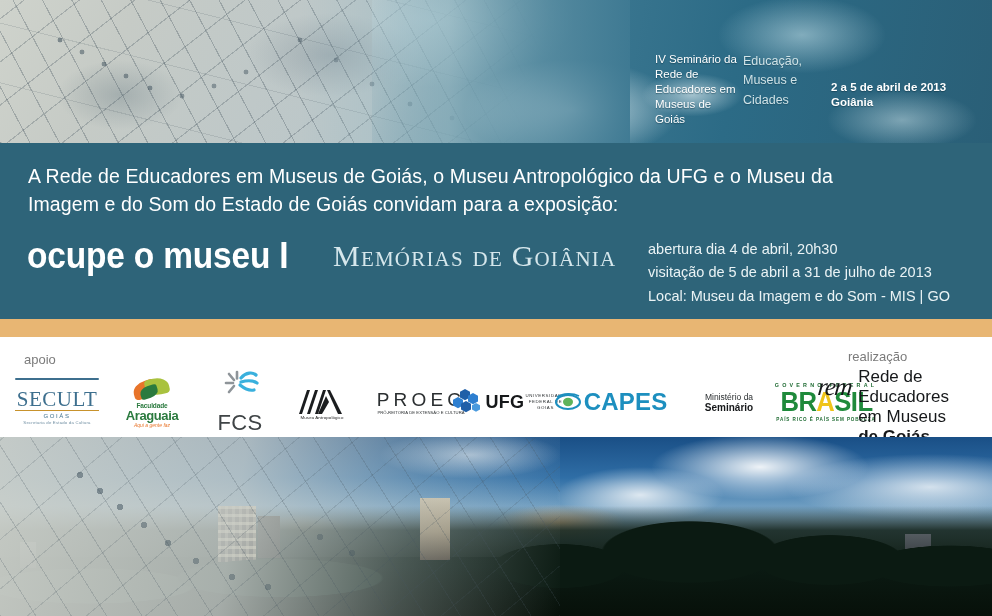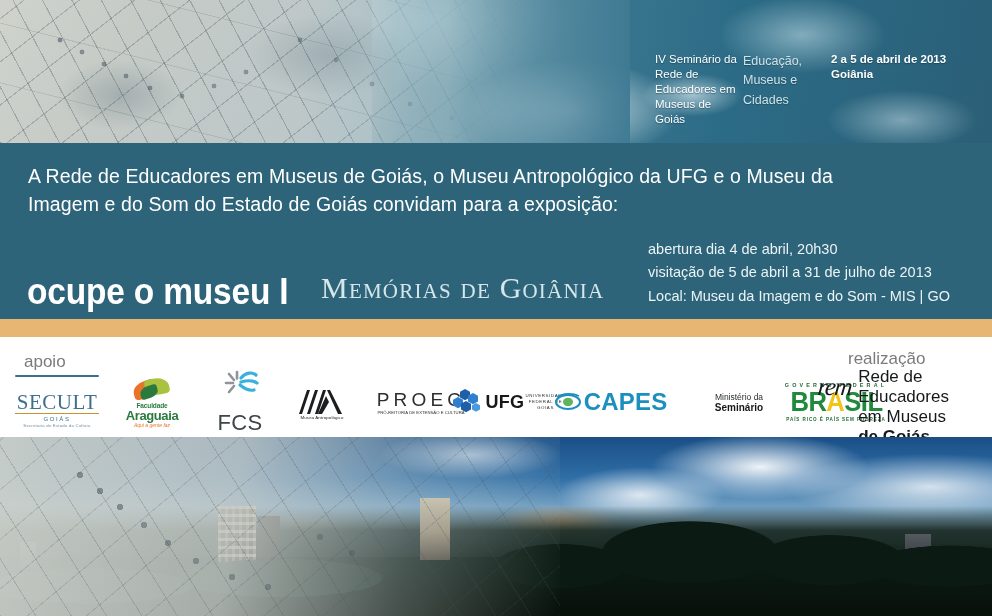--- a/index.html
+++ b/index.html
@@ -78,35 +78,35 @@
   .header-texts{
     position:absolute;left:655px;top:52px;width:330px;height:90px;
     display:flex;gap:0;
   }
   .hdr-col{color:#f2f7f8;line-height:1.30;}
   .hdr-col.c1{width:88px;font-size:11.5px;font-weight:400;color:#ffffff;
               text-shadow:0 1px 1px rgba(0,40,55,.45);}
   .hdr-col.c2{width:88px;font-size:12.5px;font-weight:400;color:#cfe2e6;
               line-height:1.55;text-shadow:0 1px 1px rgba(0,40,55,.35);}
   .hdr-col.c3{width:120px;font-size:11.5px;font-weight:600;color:#ffffff;
-              text-shadow:0 1px 1px rgba(0,40,55,.45);}
+              text-shadow:0 1px 1px rgba(0,40,55,.45);margin-top:28px;}
 
   
   .teal-band{
     position:absolute;left:0;top:143px;width:992px;height:176px;
     background:#2e6479;
   }
   .intro{
     position:absolute;left:28px;top:19px;width:880px;
     color:#ffffff;font-size:19.5px;line-height:1.45;font-weight:400;
     letter-spacing:.1px;
   }
   .title-row{
     position:absolute;left:27px;top:92px;
-    display:flex;align-items:flex-start;gap:13px;margin-top:36px;
+    display:flex;align-items:center;gap:25px;
   }
   .t-main{
     font-family:"Liberation Sans Narrow","Liberation Sans",sans-serif;
     font-weight:700;font-size:36px;color:#ffffff;letter-spacing:-0.2px;
     transform:scaleX(.93);transform-origin:left center;
     white-space:nowrap;
   }
   .t-sub{
     font-family:"Liberation Serif","DejaVu Serif",serif;
     font-size:30px;color:#d6e7ec;font-variant:small-caps;
@@ -123,37 +123,37 @@
     position:absolute;left:0;top:319px;width:992px;height:18px;
     background:#e8b673;
   }
 
   
   .logo-strip{
     position:absolute;left:0;top:337px;width:992px;height:100px;
     background:#ffffff;
   }
   .kicker{
-    position:absolute;font-size:17px;color:#7b7b7b;font-weight:400;
+    position:absolute;font-size:13px;color:#7b7b7b;font-weight:400;
   }
   .kicker.apoio{left:24px;top:15px;}
   .kicker.realizacao{left:848px;top:12px;}
 
   .logos{
     position:absolute;left:14px;top:36px;height:58px;
     display:flex;align-items:center;gap:0;
   }
   .logo{position:relative;display:flex;align-items:center;justify-content:center;}
 
   
   .l-secult{width:86px;flex-direction:column;gap:1px;}
   .secult-word{
     font-family:"Liberation Serif","DejaVu Serif",serif;
     font-size:21px;color:#3d6f8e;letter-spacing:.5px;font-weight:400;
-    position:relative;padding:14px 4px 0;
+    position:relative;padding:8px 4px 0;
   }
   .secult-word::before{
     content:"";position:absolute;left:2px;right:2px;top:-1px;height:2px;
     background:#3d6f8e;border-radius:1px;
   }
   .secult-word::after{
     content:"";position:absolute;left:2px;right:2px;bottom:1px;height:1.5px;
     background:#c8922c;
   }
   .secult-sub1{font-size:6px;color:#3d6f8e;letter-spacing:1.6px;}
@@ -210,21 +210,21 @@
   .ufg-mark{width:36px;height:26px;}
   .ufg-word{font-size:18px;font-weight:700;color:#16181a;letter-spacing:.3px;line-height:1;}
   .ufg-sub{font-size:4.4px;color:#2b2f31;letter-spacing:.6px;text-align:center;line-height:1.35;}
 
   
   .l-capes{width:118px;margin-left:16px;gap:3px;}
   .capes-mark{width:26px;height:20px;}
   .capes-word{font-size:24px;font-weight:700;color:#1d8fbf;letter-spacing:.2px;}
 
   
-  .l-minist{width:62px;flex-direction:column;gap:0;margin-left:38px;}
+  .l-minist{width:62px;flex-direction:column;gap:0;margin-left:28px;}
   .min-t1{font-size:8.5px;color:#2b2f31;}
   .min-t2{font-size:10px;color:#16181a;font-weight:700;}
 
   
   .l-brasil{width:104px;flex-direction:column;gap:1px;margin-left:14px;}
   .br-t1{font-size:5.4px;color:#1f6b33;letter-spacing:3.2px;font-weight:700;}
   .br-word{
     font-size:27px;font-weight:700;color:#1f8a3b;letter-spacing:-.6px;line-height:1;
     position:relative;transform:scaleX(.95);
   }

